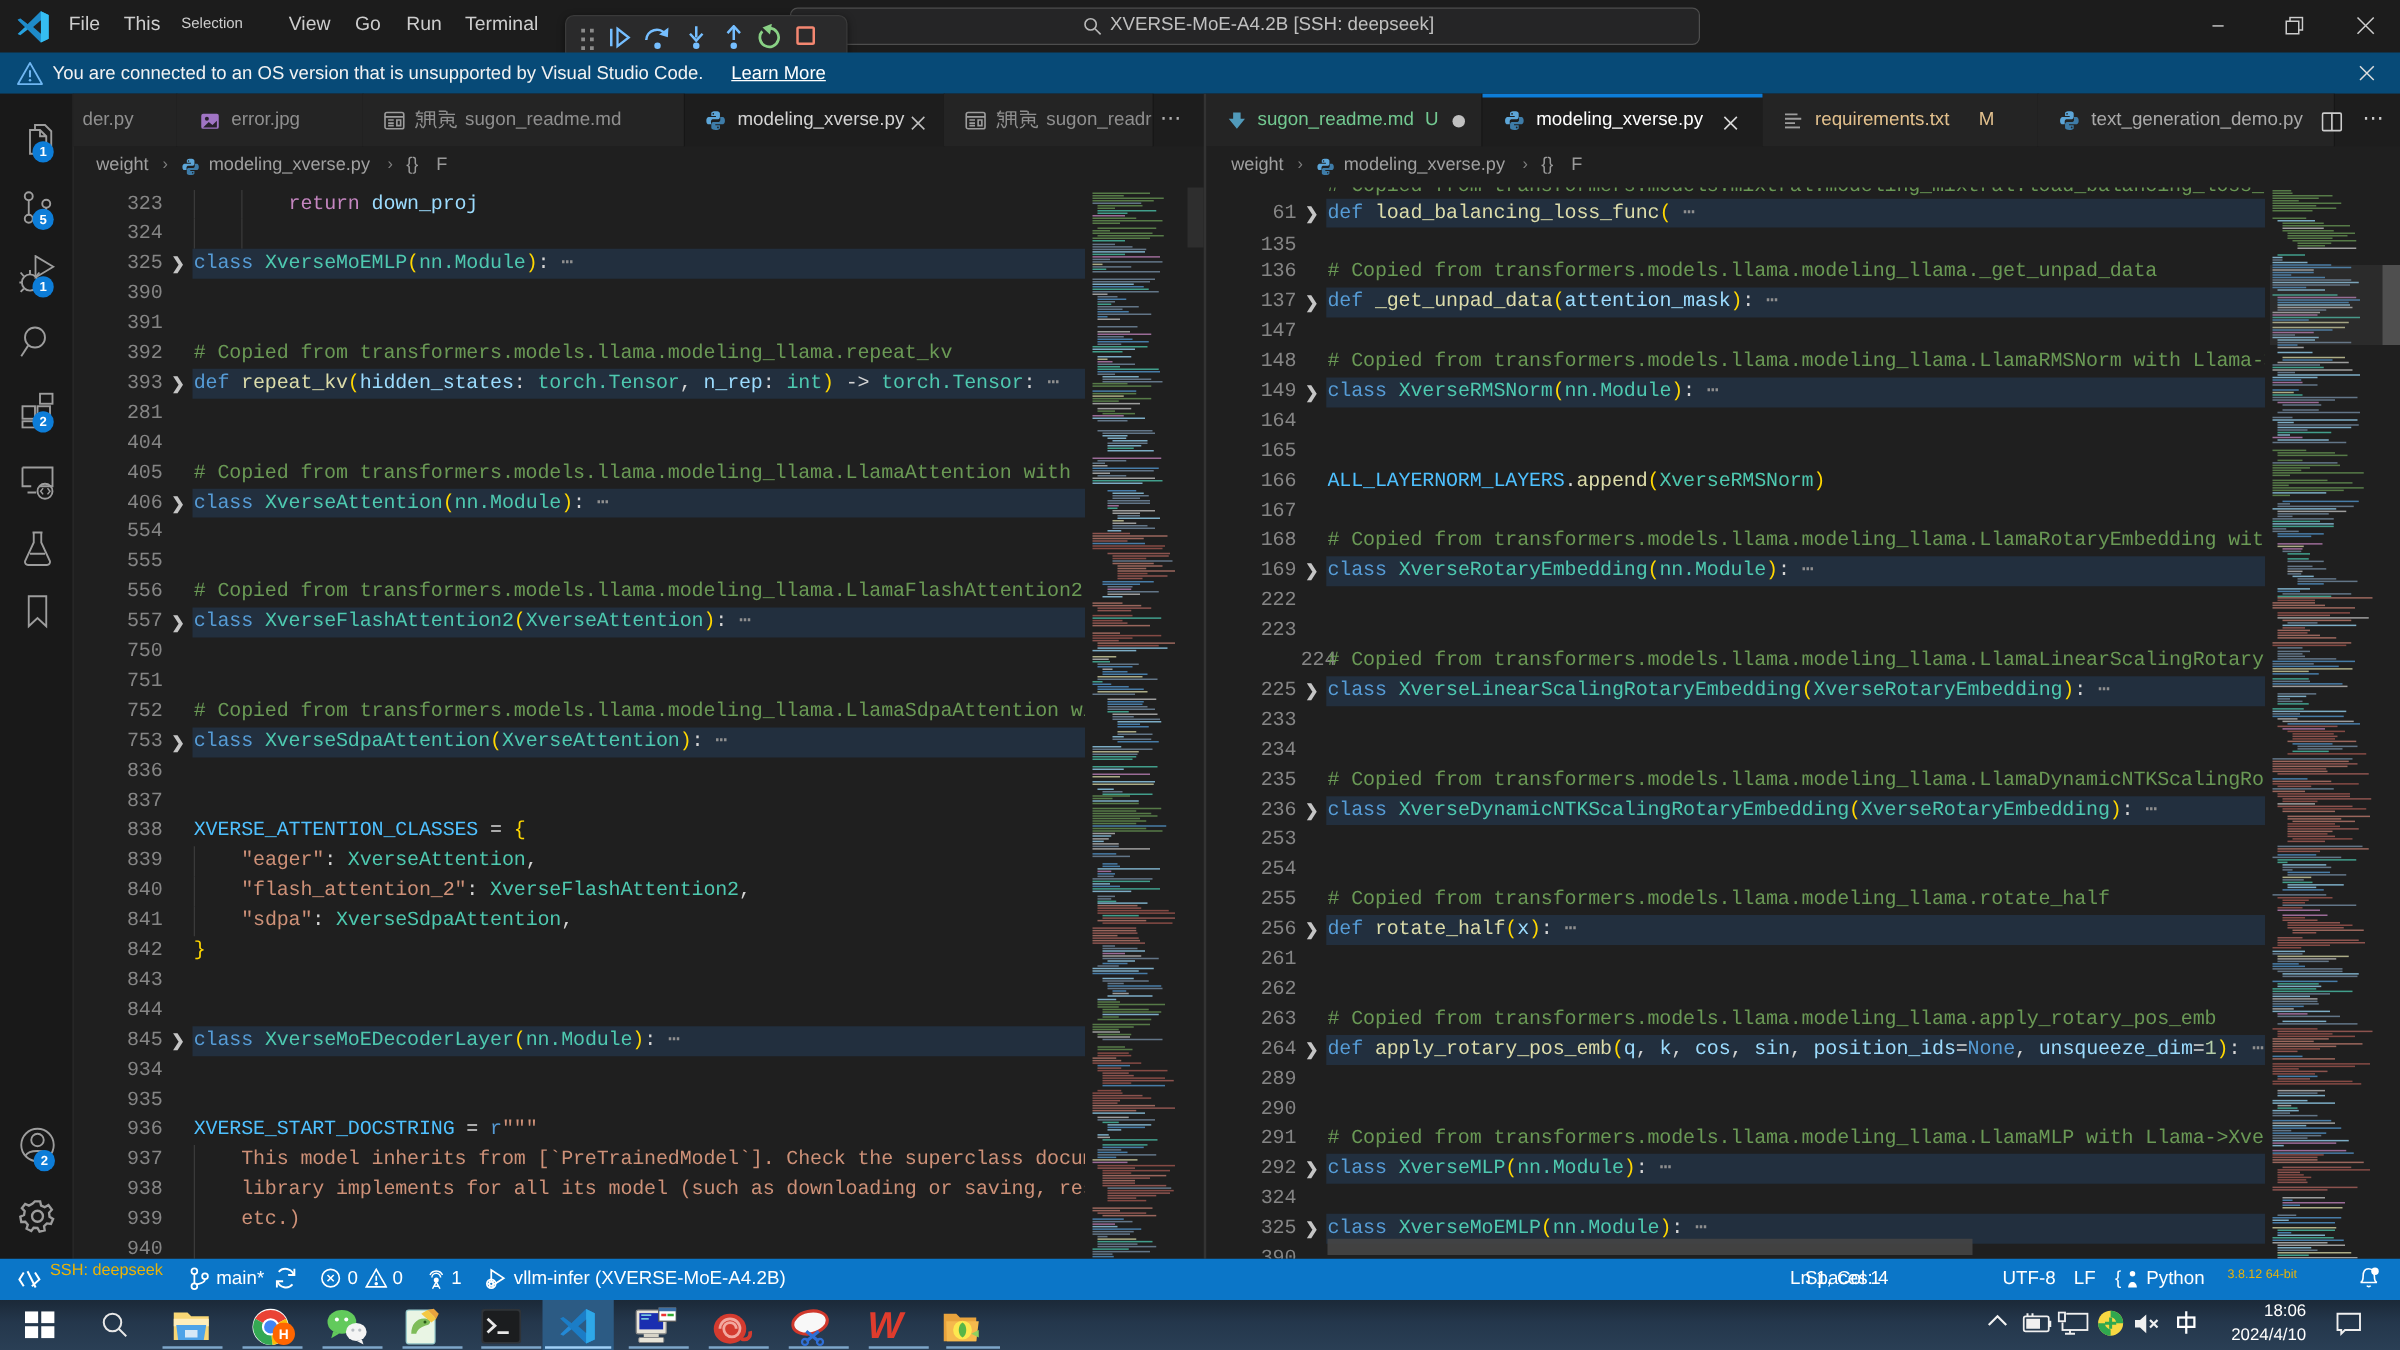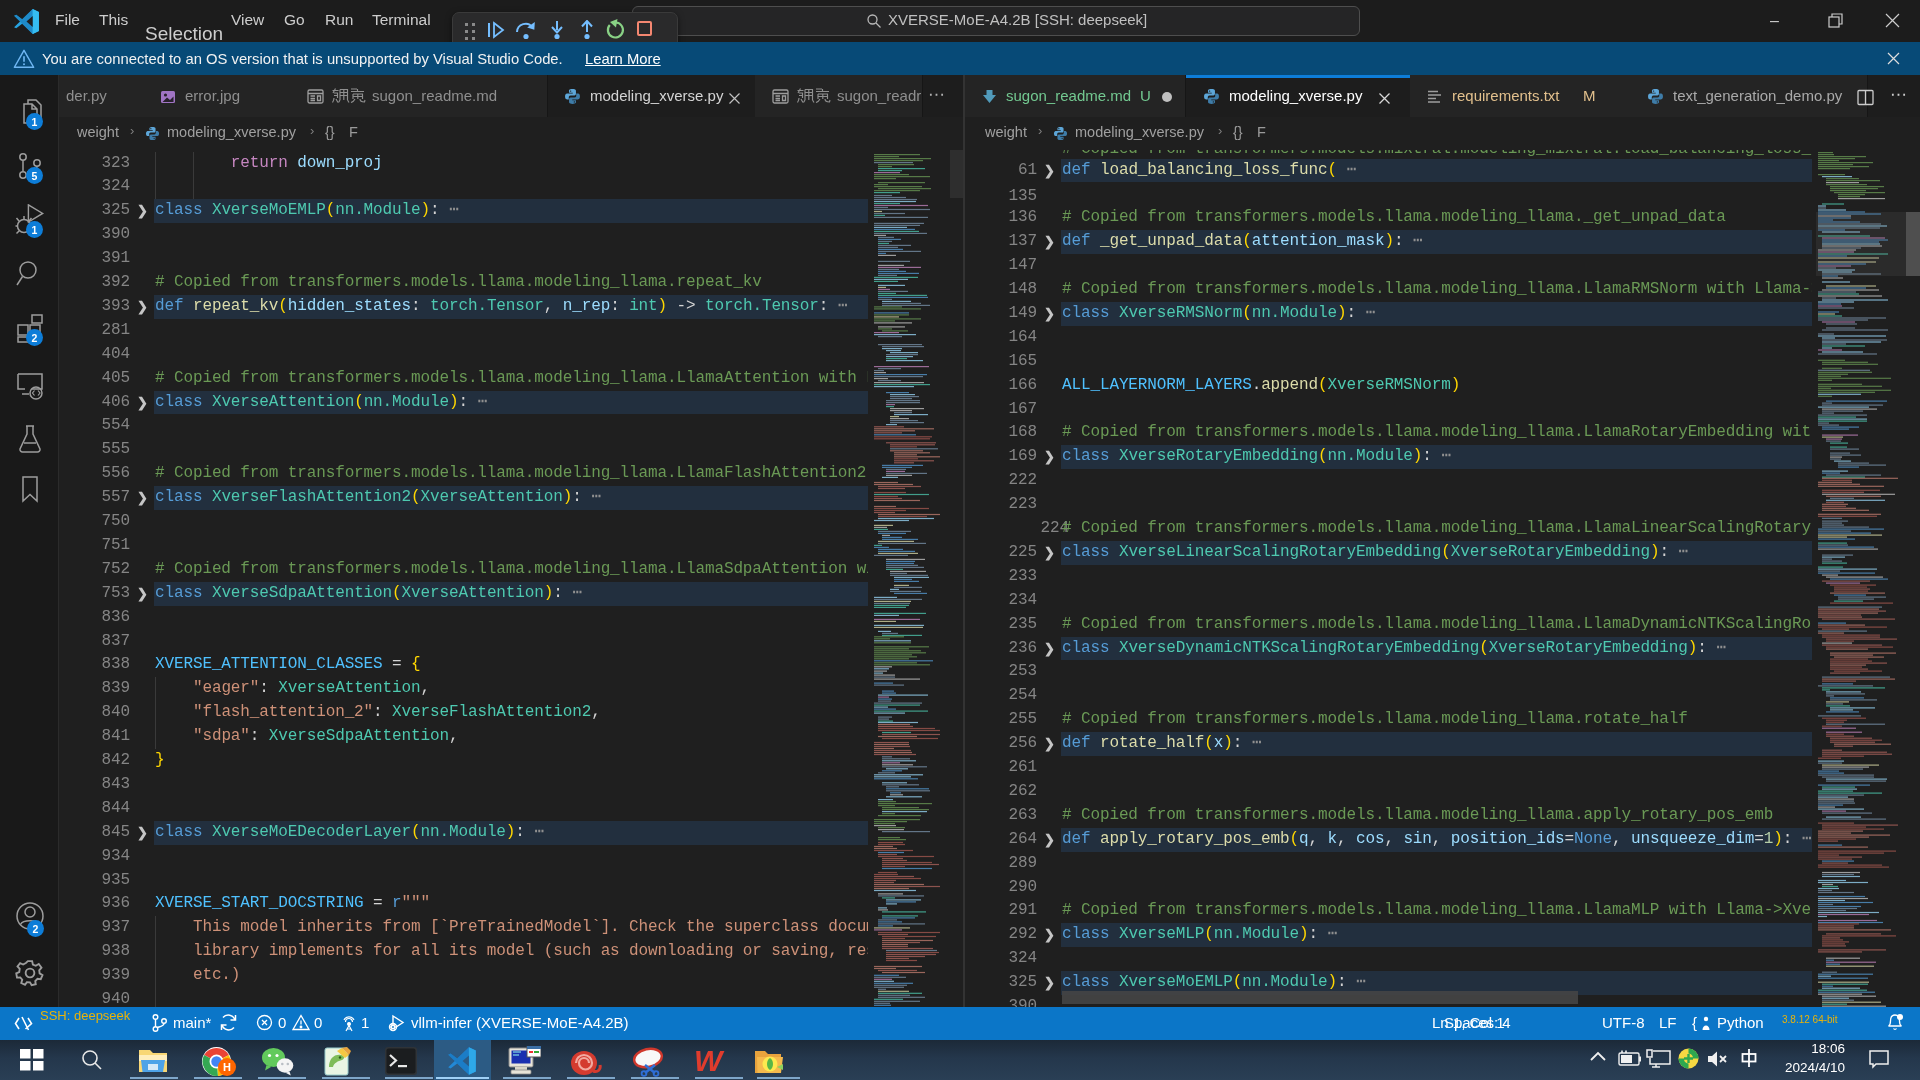--- a/index.html
+++ b/index.html
@@ -15,21 +15,21 @@
 </style></head><body>
 <div class="a" style="left:0;top:0;width:1920px;height:42px;background:#1c1c1c"></div>
 <svg class="a" style="left:13px;top:8px" width="27" height="27" viewBox="0 0 100 100">
 <path fill="#27a3e0" d="M96 15 L73 4 L34 42 L12 25 L4 29 L26 50 L4 71 L12 75 L34 58 L73 96 L96 85 Z"></path>
 <path fill="#1879b8" d="M73 4 L34 42 L12 25 L4 29 L73 96 Z" opacity="0.55"></path>
 <path fill="#35bdf2" d="M73 4 L96 15 L96 85 L73 96 Z"></path>
 <path fill="#1f1f1f" d="M73 30 L50 50 L73 70 Z"></path>
   </svg>
 <div class="a" style="left:55px;top:11px;font-size:15.5px;color:#cdcdcd">File</div>
 <div class="a" style="left:99px;top:11px;font-size:15.5px;color:#cdcdcd">This</div>
-<div class="a" style="left:145px;top:23px;font-size:19px;color:#cdcdcd">Selection</div>
+<div class="a" style="left:145px;top:11px;font-size:12px;color:#cdcdcd">Selection</div>
 <div class="a" style="left:231px;top:11px;font-size:15.5px;color:#cdcdcd">View</div>
 <div class="a" style="left:284px;top:11px;font-size:15.5px;color:#cdcdcd">Go</div>
 <div class="a" style="left:325px;top:11px;font-size:15.5px;color:#cdcdcd">Run</div>
 <div class="a" style="left:372px;top:11px;font-size:15.5px;color:#cdcdcd">Terminal</div>
 <div class="a" style="left:632px;top:6px;width:728px;height:30px;background:#252526;border:1px solid #4e4e4e;border-radius:6px"></div>
 <svg class="a" style="left:866px;top:13px" width="16" height="16" viewBox="0 0 16 16" fill="none" stroke="#b8b8b8" stroke-width="1.3">
     <circle cx="6.5" cy="6.5" r="4.5"></circle>
     <path d="M10 10 L14.5 14.5"></path>
   </svg>
 <div class="a" style="left:888px;top:11px;font-size:15px;color:#c0c0c0">XVERSE-MoE-A4.2B [SSH: deepseek]</div>

